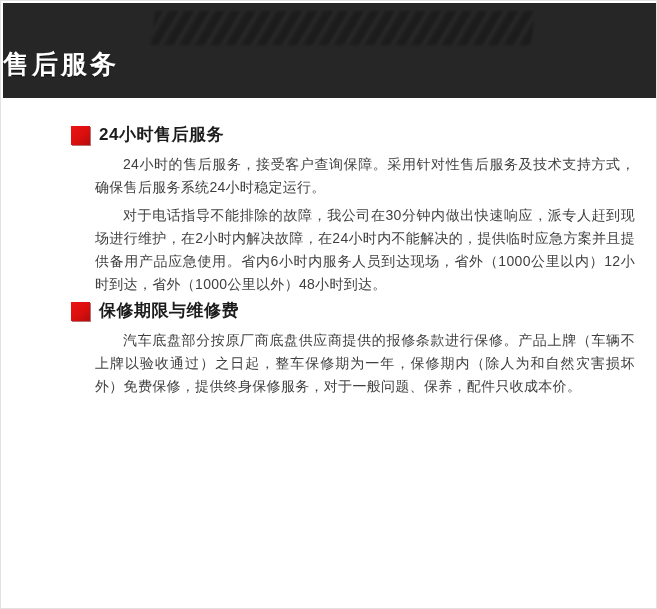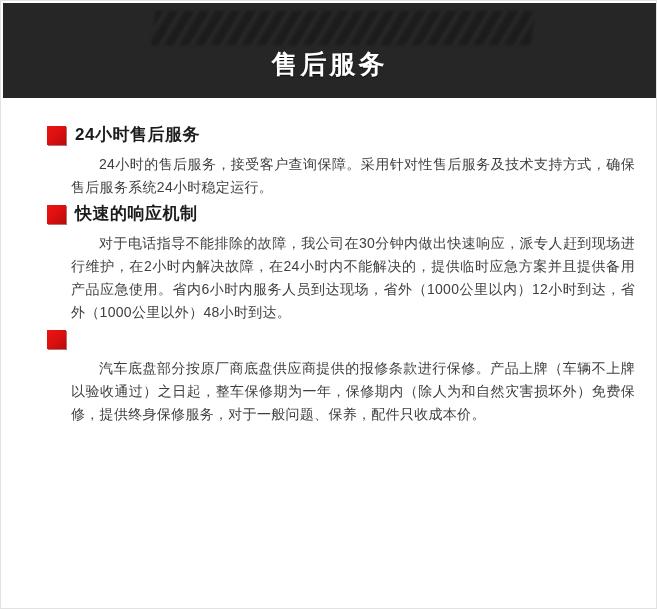--- a/index.html
+++ b/index.html
@@ -43,35 +43,34 @@
     );
     opacity: 0.45;
     filter: blur(1px);
     transform: skewX(-8deg);
   }
   .banner-title {
     position: absolute;
     left: 0;
     right: 0;
     top: 44px;
-    text-align: center;
     color: #ffffff;
     font-size: 26px;
     font-weight: bold;
     letter-spacing: 3px;
     text-shadow: 0 1px 1px rgba(0,0,0,0.6);
   }
   
   .content {
     position: absolute;
     top: 97px;
     left: 0;
     right: 0;
     bottom: 0;
-    padding: 27px 17px 0 46px;
+    padding: 27px 17px 0 70px;
     box-sizing: border-box;
   }
   .section { margin: 0; }
   .section-heading {
     display: flex;
     align-items: center;
     height: 20px;
     margin-bottom: 8px;
   }
   .bullet {
@@ -115,28 +114,25 @@
     <div class="section">
       <div class="section-heading">
         <span class="bullet"></span>
         <span class="heading-text">24小时售后服务</span>
       </div>
       <p class="para">24小时的售后服务，接受客户查询保障。采用针对性售后服务及技术支持方式，确保售后服务系统24小时稳定运行。</p>
     </div>
 
 
     <div class="section">
-      <div class="section-heading">
-        <span class="bullet"></span>
-        <span class="heading-text">快速的响应机制</span>
-      </div>
       <p class="para">对于电话指导不能排除的故障，我公司在30分钟内做出快速响应，派专人赶到现场进行维护，在2小时内解决故障，在24小时内不能解决的，提供临时应急方案并且提供备用产品应急使用。省内6小时内服务人员到达现场，省外（1000公里以内）12小时到达，省外（1000公里以外）48小时到达。</p>
     </div>
 
     <div class="section">
       <div class="section-heading">
         <span class="bullet"></span>
+        <span class="heading-text">保修期限与维修费</span>
       </div>
       <p class="para">汽车底盘部分按原厂商底盘供应商提供的报修条款进行保修。产品上牌（车辆不上牌以验收通过）之日起，整车保修期为一年，保修期内（除人为和自然灾害损坏外）免费保修，提供终身保修服务，对于一般问题、保养，配件只收成本价。</p>
     </div>
 
   </div>
 </div>
 
 </body></html>

